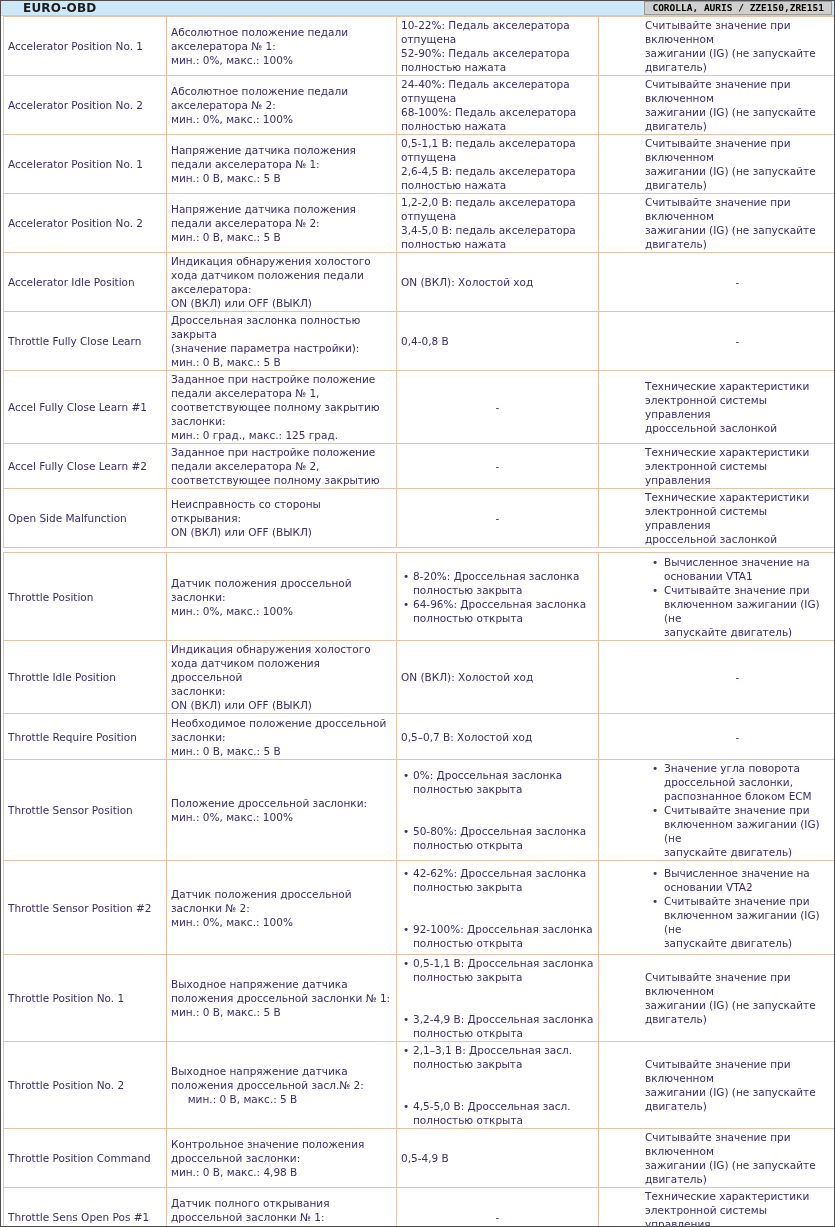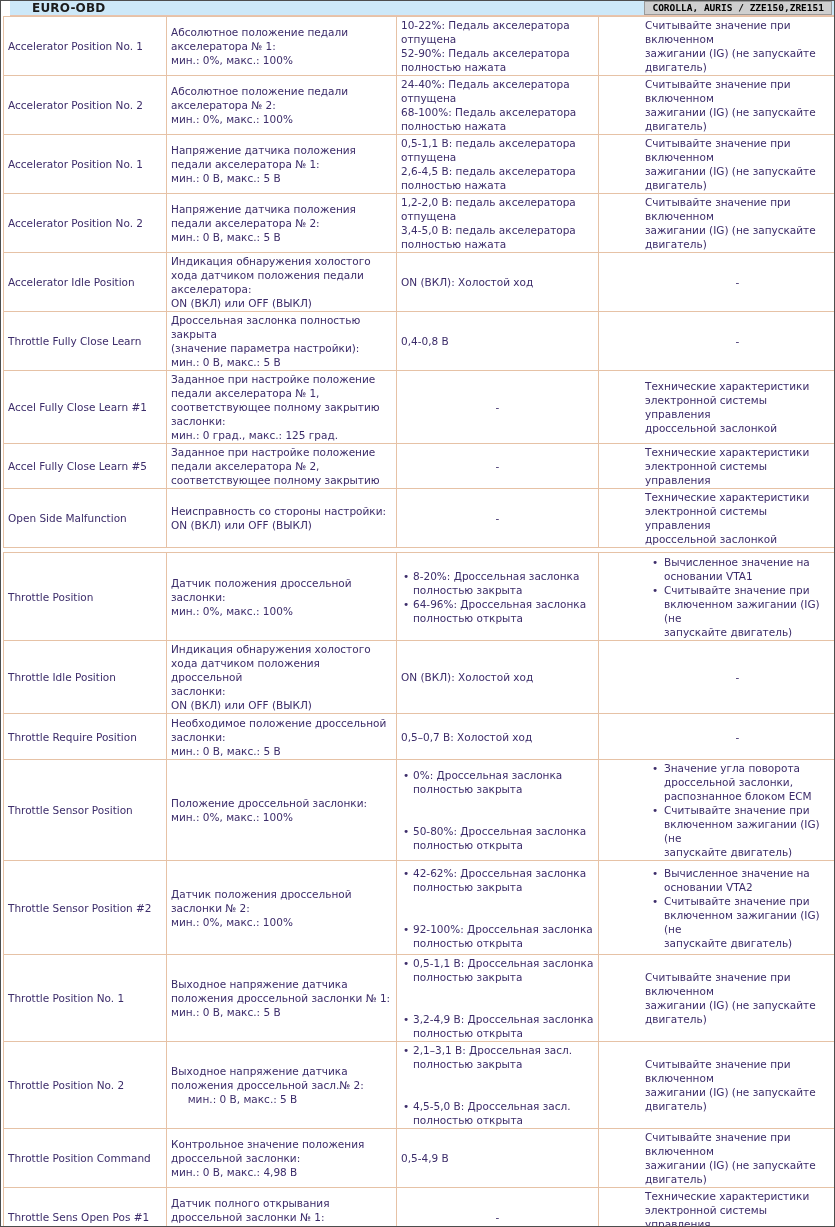--- a/index.html
+++ b/index.html
@@ -5,21 +5,21 @@
   * { box-sizing: border-box; }
   html,body { margin:0; padding:0; background:#fff; }
   body { font-family:"DejaVu Sans", sans-serif; color:#3c2c6a; }
   .page {
     width:835px; height:1227px; border:1px solid #4d4d4d;
     background:#fff; overflow:hidden;
   }
   .header-bar {
     background:#cde8f8; height:15px; display:flex;
     justify-content:space-between; align-items:center;
-    padding:0 2px 0 22px; border-bottom:1px solid #e9c3ad;margin-left:9px;
+    padding:0 2px 0 22px; border-bottom:1px solid #e9c3ad;
   }
   .page-title { font-size:12px; font-weight:bold; color:#1c1c1c; letter-spacing:0.2px; }
   .model-badge {
     background:#cfcfcf; color:#000; font-family:"DejaVu Sans Mono", monospace;
     font-size:9.5px; font-weight:bold; padding:0 7px; line-height:12px;
     border:1px solid #9a9a9a;
   }
   .intro { padding:3px 4px 2px 4px; font-size:11px; line-height:15px; white-space:pre-line; }
   table.params {
     border-collapse:collapse; table-layout:fixed; width:831px;
@@ -190,41 +190,41 @@
             <div class="pre ctr">-</div>
           </td>
       <td class="c4">
             <div class="pre">Технические характеристики
 электронной системы управления
 дроссельной заслонкой</div>
           </td>
     </tr>
     <tr style="height:45px">
       <td class="c1">
-            <div class="pname">Accel Fully Close Learn #5</div>
+            <div class="pname">Accel Fully Close Learn #2</div>
           </td>
       <td class="c2">
             <div class="pre">Заданное при настройке положение
 педали акселератора № 2,
 соответствующее полному закрытию</div>
           </td>
       <td class="c3">
             <div class="pre ctr">-</div>
           </td>
       <td class="c4">
             <div class="pre">Технические характеристики
 электронной системы управления</div>
           </td>
     </tr>
     <tr style="height:44px">
       <td class="c1">
             <div class="pname">Open Side Malfunction</div>
           </td>
       <td class="c2">
-            <div class="pre">Неисправность со стороны настройки:
+            <div class="pre">Неисправность со стороны открывания:
 ON (ВКЛ) или OFF (ВЫКЛ)</div>
           </td>
       <td class="c3">
             <div class="pre ctr">-</div>
           </td>
       <td class="c4">
             <div class="pre">Технические характеристики
 электронной системы управления
 дроссельной заслонкой</div>
           </td>

